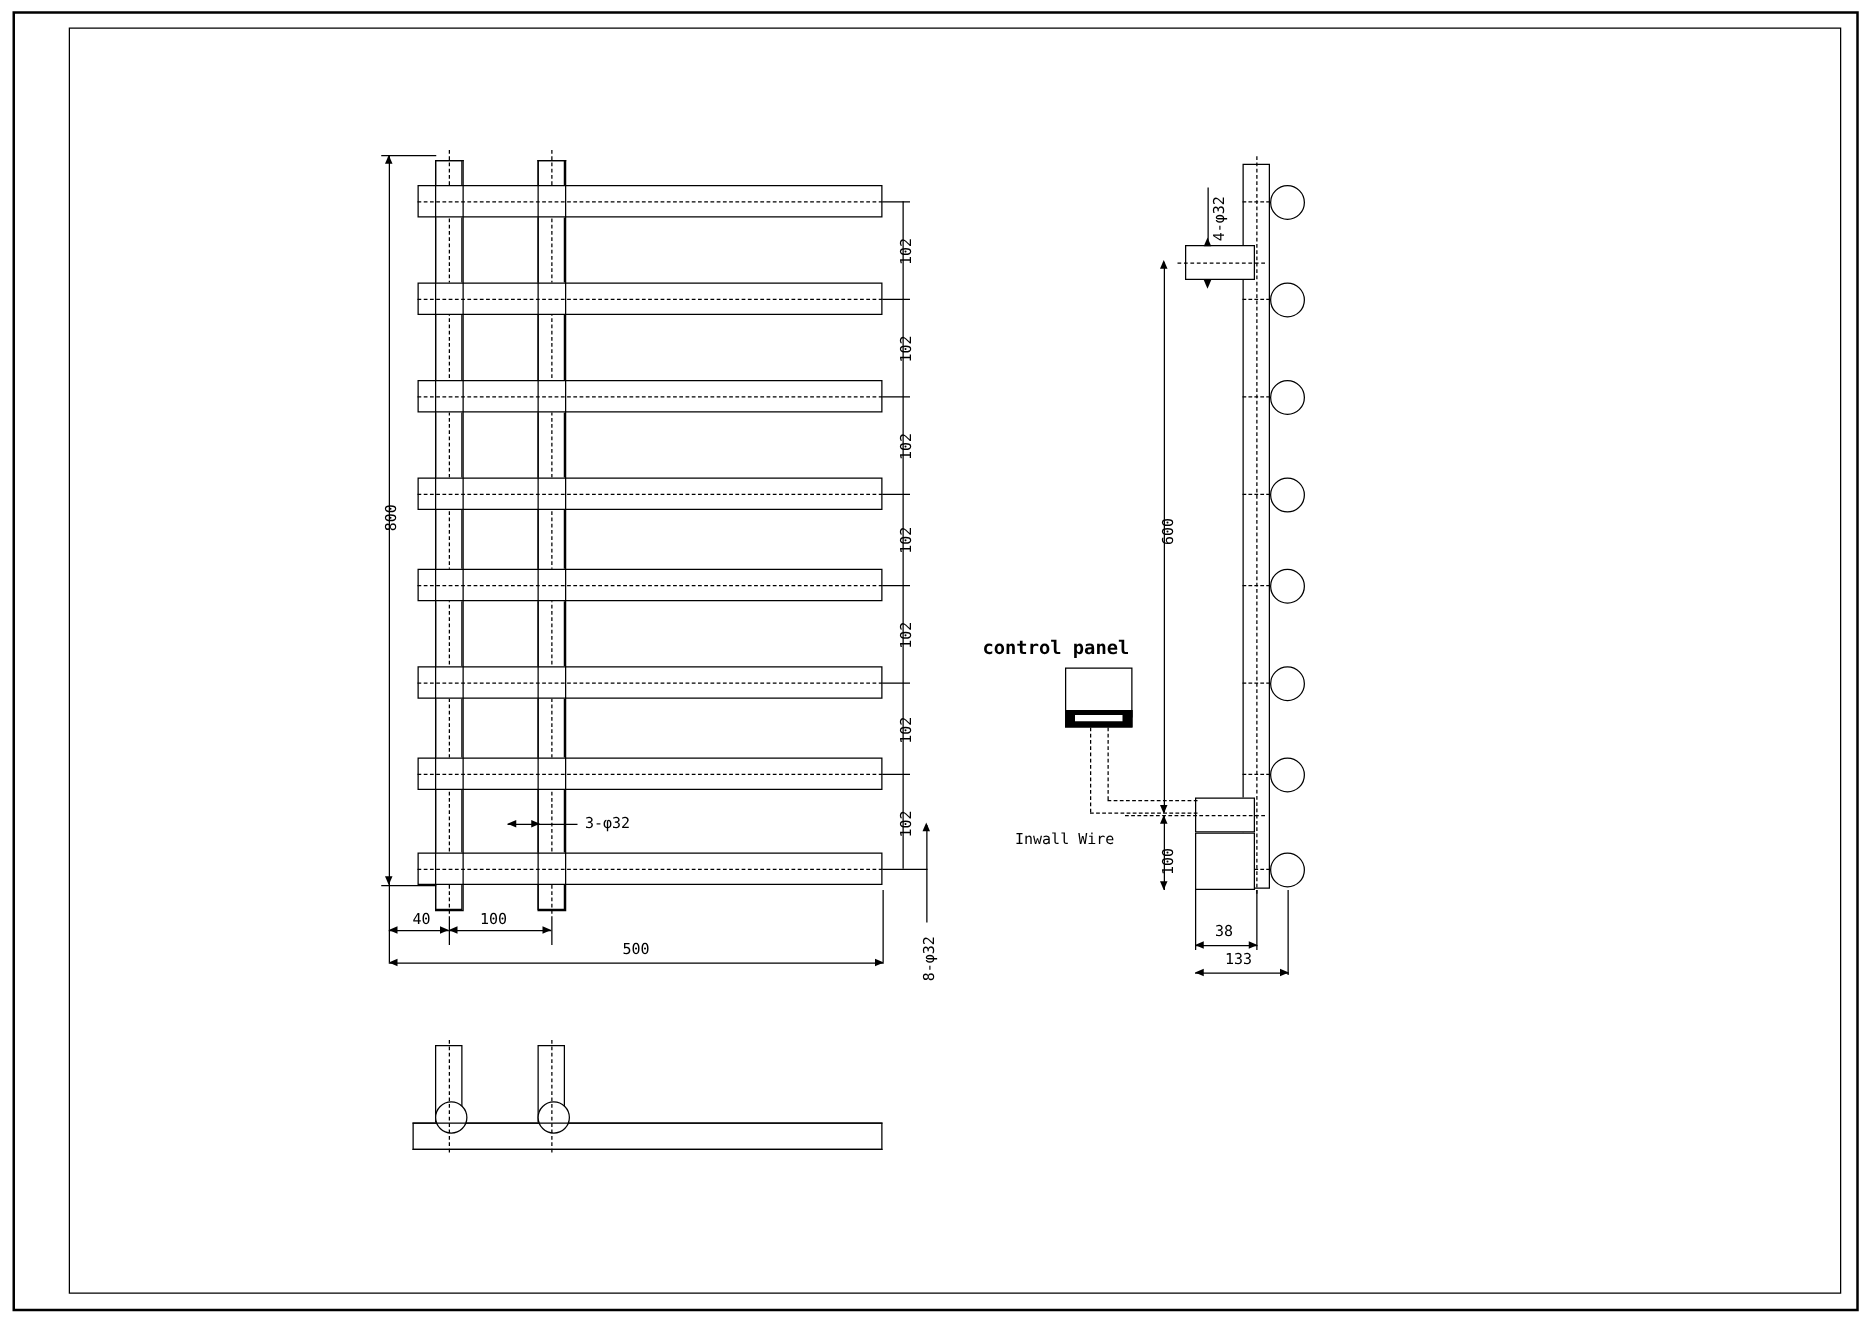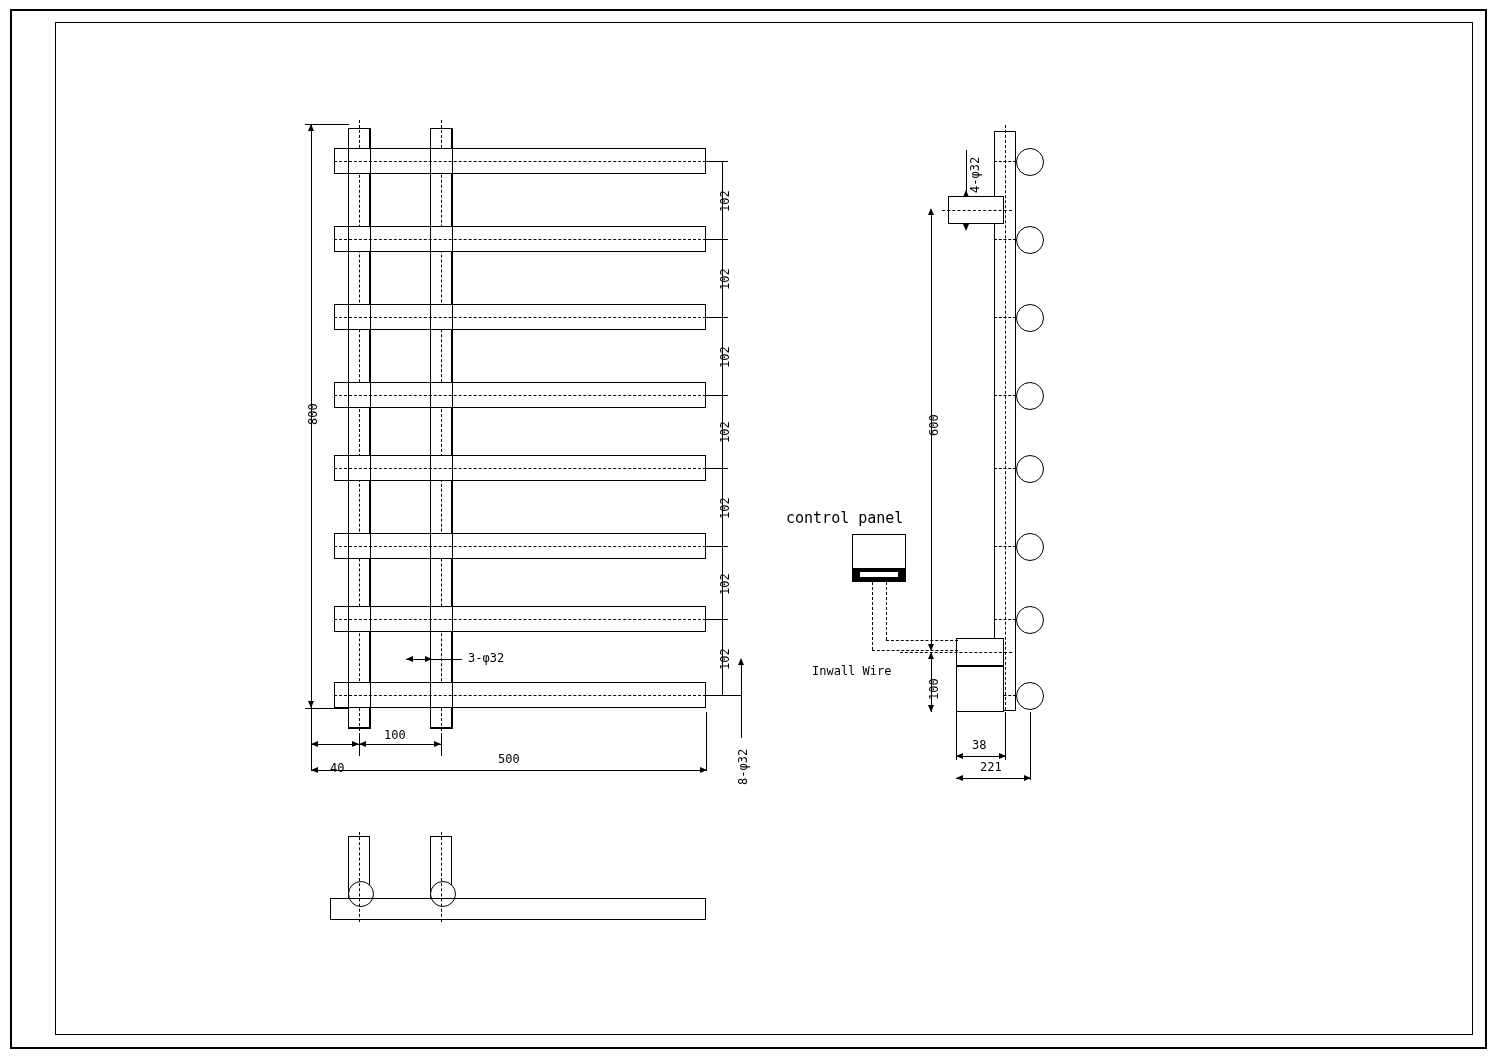--- a/index.html
+++ b/index.html
@@ -198,21 +198,21 @@
     <div class="lbl rot" style="left:736px; top:785px;">8-φ32</div>
 
     <div class="vline" style="left:311px; top:708px; height:62px;"></div>
     <div class="vline" style="left:359px; top:736px; height:20px;"></div>
     <div class="vline" style="left:441px; top:736px; height:20px;"></div>
     <div class="vline" style="left:706px; top:712px; height:58px;"></div>
 
     <div class="hline" style="left:311px; top:744px; width:48px;"></div>
     <div class="arrow ar-left" style="left:311px; top:741px;"></div>
     <div class="arrow ar-right" style="left:352px; top:741px;"></div>
-    <div class="lbl" style="left:330px; top:728px;margin-top:33px;">40</div>
+    <div class="lbl" style="left:330px; top:728px;">40</div>
 
     <div class="hline" style="left:359px; top:744px; width:82px;"></div>
     <div class="arrow ar-left" style="left:359px; top:741px;"></div>
     <div class="arrow ar-right" style="left:434px; top:741px;"></div>
     <div class="lbl" style="left:384px; top:728px;">100</div>
 
     <div class="hline" style="left:311px; top:770px; width:396px;"></div>
     <div class="arrow ar-left" style="left:311px; top:767px;"></div>
     <div class="arrow ar-right" style="left:700px; top:767px;"></div>
     <div class="lbl" style="left:498px; top:752px;">500</div>
@@ -250,21 +250,21 @@
     <div class="hline" style="left:942px; top:210px; width:70px; border-top-style:dashed;"></div>
     <div class="arrow ar-up" style="left:963px; top:190px;"></div>
     <div class="arrow ar-down" style="left:963px; top:224px;"></div>
     <div class="vline" style="left:966px; top:150px; height:46px;"></div>
     <div class="lbl rot" style="left:968px; top:193px;">4-φ32</div>
 
     <div class="rect" style="left:956px; top:638px; width:48px; height:28px;"></div>
     <div class="rect" style="left:956px; top:666px; width:48px; height:46px;"></div>
     <div class="hline" style="left:900px; top:652px; width:112px; border-top-style:dashed;"></div>
 
-    <div class="lbl big" style="left:786px; top:509px;">control panel</div>
+    <div class="lbl big" style="left:786px; top:509px;font-weight:bold;">control panel</div>
     <div class="rect" style="left:852px; top:534px; width:54px; height:40px;"></div>
     <div class="rect" style="left:852px; top:568px; width:54px; height:14px; background:#000;"></div>
     <div class="fill" style="left:860px; top:572px; width:38px; height:5px; background:#fff;"></div>
 
     <div class="dash-v" style="left:872px; top:582px; height:68px;"></div>
     <div class="dash-v" style="left:886px; top:582px; height:58px;"></div>
     <div class="dash-h" style="left:886px; top:640px; width:72px;"></div>
     <div class="dash-h" style="left:872px; top:650px; width:86px;"></div>
     <div class="lbl" style="left:812px; top:664px;">Inwall Wire</div>
 
@@ -283,21 +283,21 @@
     <div class="vline" style="left:1030px; top:712px; height:68px;"></div>
 
     <div class="hline" style="left:956px; top:756px; width:50px;"></div>
     <div class="arrow ar-left" style="left:956px; top:753px;"></div>
     <div class="arrow ar-right" style="left:999px; top:753px;"></div>
     <div class="lbl" style="left:972px; top:738px;">38</div>
 
     <div class="hline" style="left:956px; top:778px; width:75px;"></div>
     <div class="arrow ar-left" style="left:956px; top:775px;"></div>
     <div class="arrow ar-right" style="left:1024px; top:775px;"></div>
-    <div class="lbl" style="left:980px; top:760px;">221</div>
+    <div class="lbl" style="left:980px; top:760px;">133</div>
   </div>
 
   <div>
     <div class="rect" style="left:348px; top:836px; width:22px; height:80px;"></div>
     <div class="rect" style="left:430px; top:836px; width:22px; height:80px;"></div>
     <div class="rect" style="left:330px; top:898px; width:376px; height:22px;"></div>
     <div class="circle" style="left:348px; top:881px; width:26px; height:26px;"></div>
     <div class="circle" style="left:430px; top:881px; width:26px; height:26px;"></div>
     <div class="center-v" style="left:359px; top:832px; height:90px;"></div>
     <div class="center-v" style="left:441px; top:832px; height:90px;"></div>

